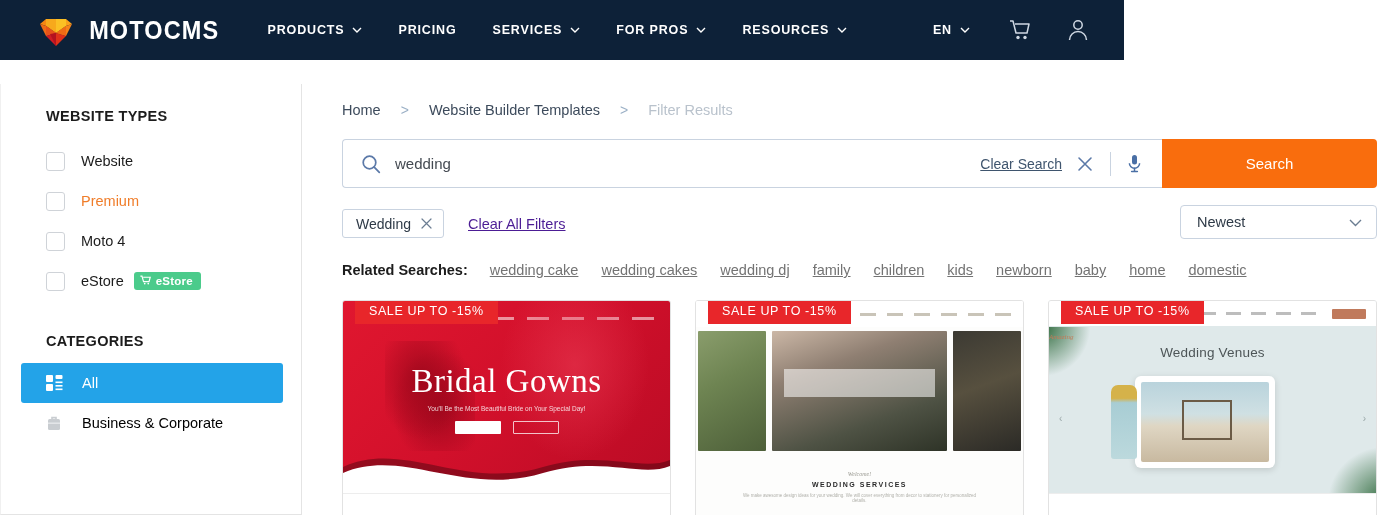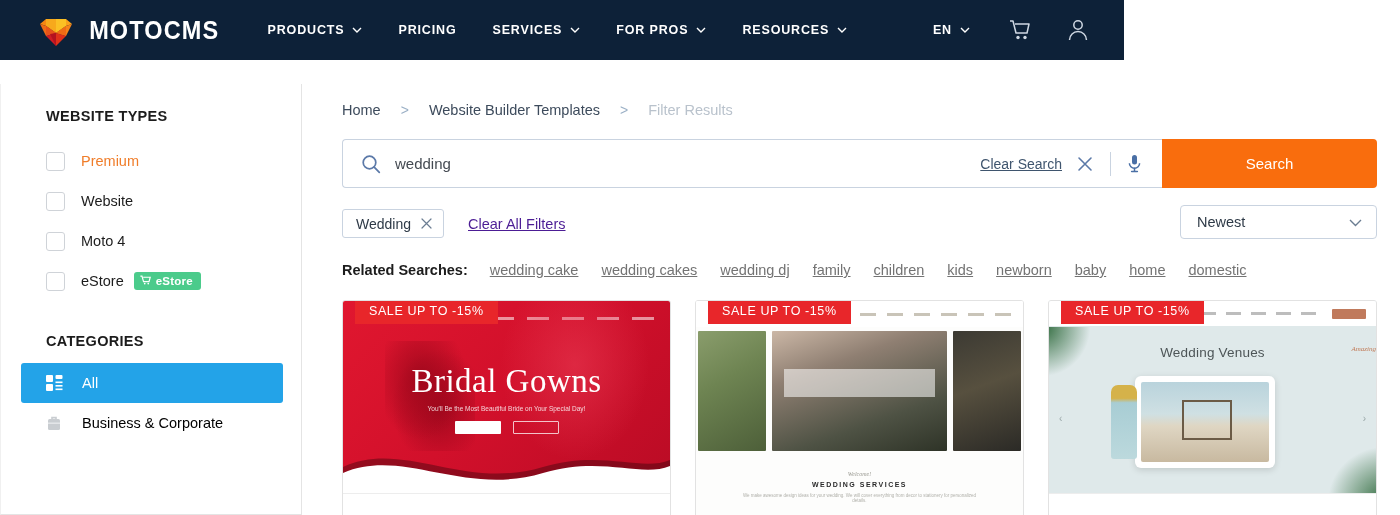--- a/index.html
+++ b/index.html
@@ -298,21 +298,21 @@
   
   .t3 { background: #dfe9ea; }
   .t3 .tbar {
     position: absolute; top: 0; left: 0; right: 0; height: 25px; background: #fff;
     display: flex; align-items: center; justify-content: flex-end; padding-right: 10px; gap: 10px;
   }
   .t3 .tbar i { display:block; width: 15px; height: 3px; background: #bdbdbd; }
   .t3 .tbar .cta { width: 34px; height: 10px; background: #c07a5c; border-radius: 1px; margin-left: 6px; }
   .t3 .tlogo { position: absolute; top: 11px; left: 52px; width: 34px; height: 4px; background: #c79a84; }
   .t3 .scriptline {
-    position: absolute; top: 44px; left: 0; right: 0; text-align: right;
+    position: absolute; top: 32px; left: 0; right: 0; text-align: left;
     font-family: "Liberation Serif", serif; font-style: italic;
     font-size: 7px; color: #c17a57;
   }
   .t3 .venue-title {
     position: absolute; top: 44px; left: 0; right: 0; text-align: center;
     font-size: 13.5px; color: #4d5557; letter-spacing: .2px;
   }
   .t3 .tablet {
     position: absolute; top: 75px; left: 86px; width: 140px; height: 92px;
     background: #fff; border-radius: 6px; padding: 6px;
@@ -435,25 +435,25 @@
   </div>
 </div>
 
 <div class="body-area">
 
   <aside class="sidebar">
     <div class="side-title">WEBSITE TYPES</div>
 
     <div class="check-row">
       <span class="cbox"></span>
-      <span class="check-label premium">Premium</span>
+      <span class="check-label">Website</span>
     </div>
     <div class="check-row">
       <span class="cbox"></span>
-      <span class="check-label">Website</span>
+      <span class="check-label premium">Premium</span>
     </div>
     <div class="check-row">
       <span class="cbox"></span>
       <span class="check-label">Moto 4</span>
     </div>
     <div class="check-row">
       <span class="cbox"></span>
       <span class="check-label">eStore</span>
       <span class="estore-badge">
         <span>

